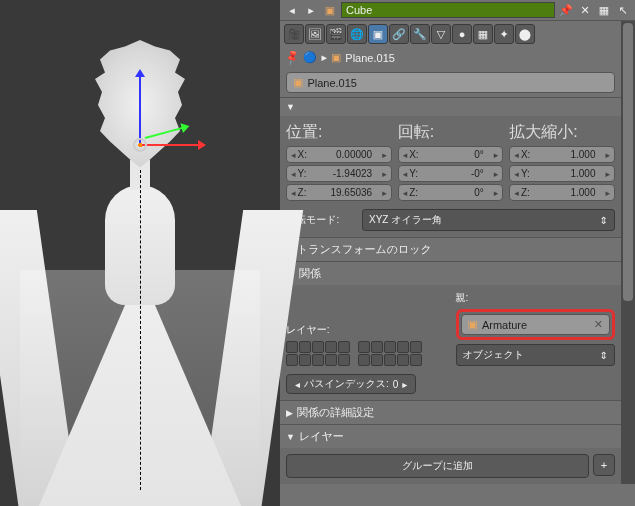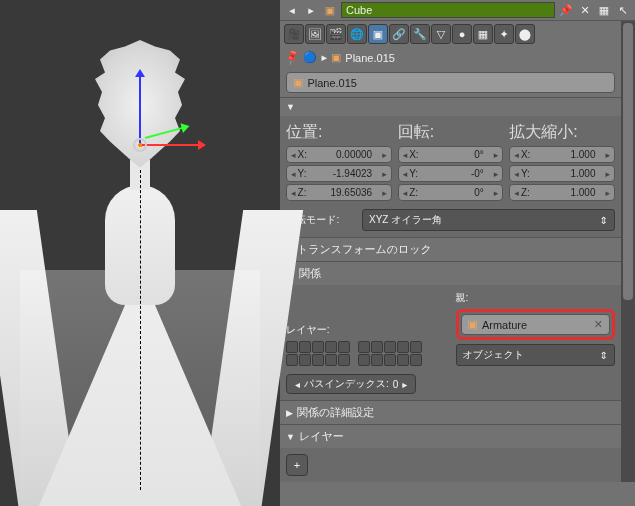--- a/index.html
+++ b/index.html
@@ -399,20 +399,23 @@
           <span>関係の詳細設定</span>
         </div>
       </div>
 
       <div class="section">
         <div class="section-header">
           <span class="triangle">▼</span>
           <span>レイヤー</span>
         </div>
         <div class="section-body" style="display:flex; gap:4px">
+          <div class="wide-btn" style="flex:1">
+            <span>グループに追加</span>
+          </div>
           <div class="plus-btn">+</div>
         </div>
       </div>
 
     </div>
     <div class="scrollbar">
       <div class="scrollbar-thumb" style="height:60%"></div>
     </div>
   </div>
 

